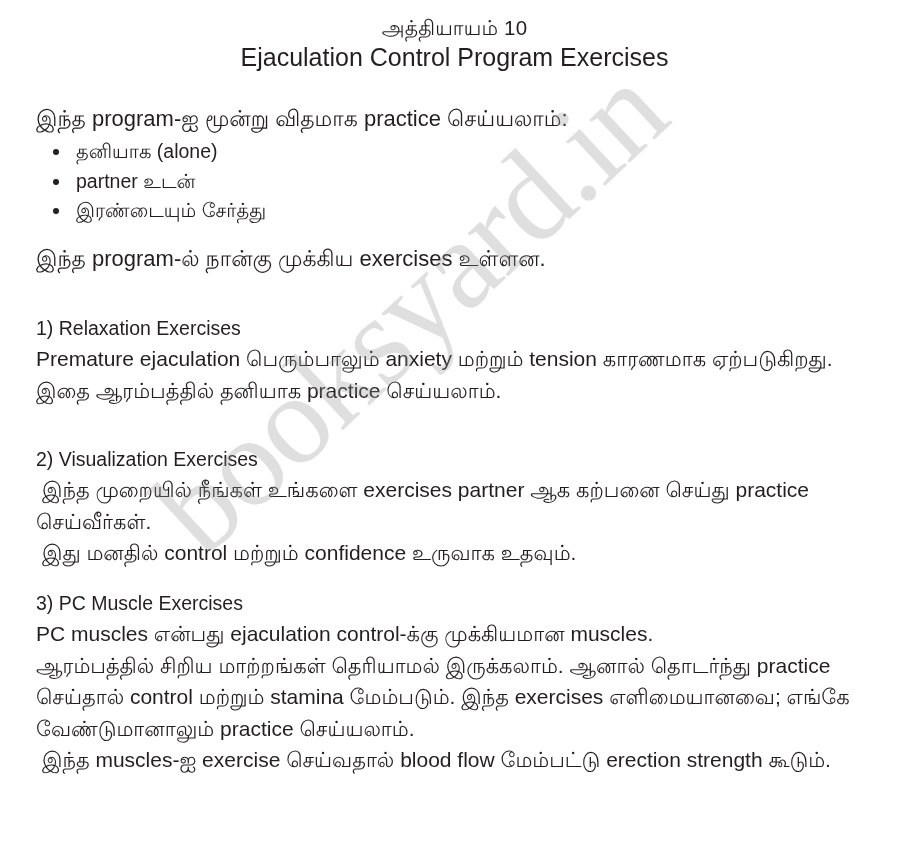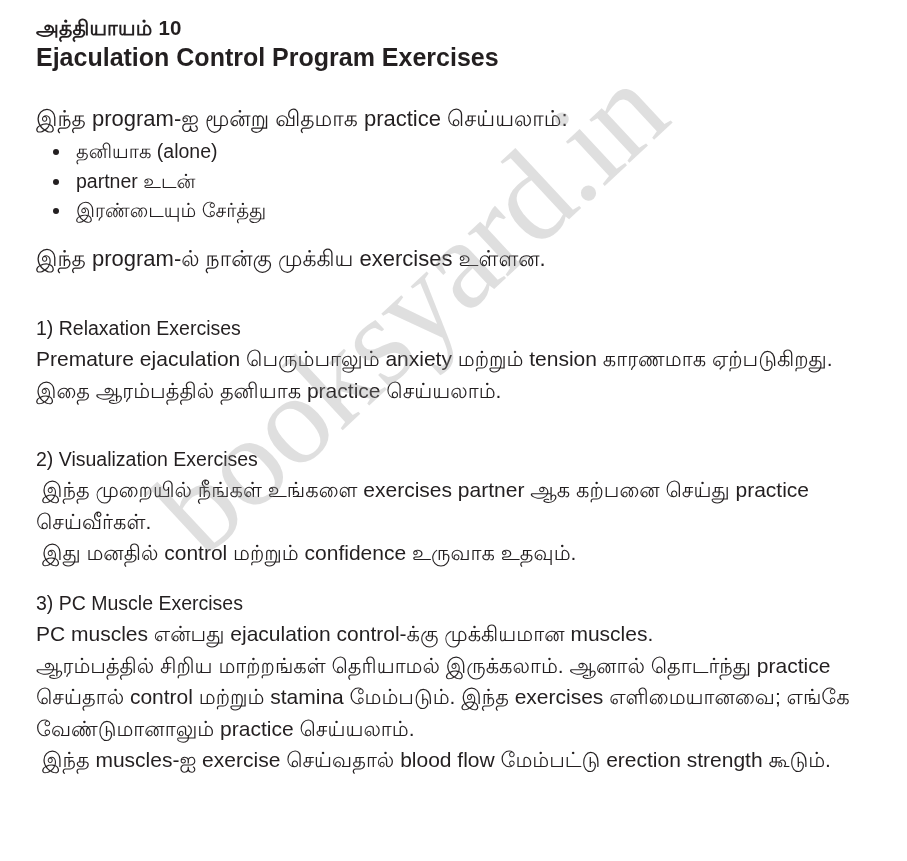--- a/index.html
+++ b/index.html
@@ -43,22 +43,22 @@
     font-weight: 400;
     letter-spacing: -2px;
     color: rgba(150, 150, 150, 0.30);
     white-space: nowrap;
   }
   .content {
     position: relative;
     z-index: 2;
   }
   .title-block {
-    text-align: left;
-    font-weight: bold;
+    text-align: center;
+    font-weight: normal;
     font-size: 20.5px;
     line-height: 1.32;
   }
   .title-block .line1 {
     letter-spacing: 0.2px;
   }
   .title-block .line2 {
     font-size: 25px;
   }
   .body-text {

